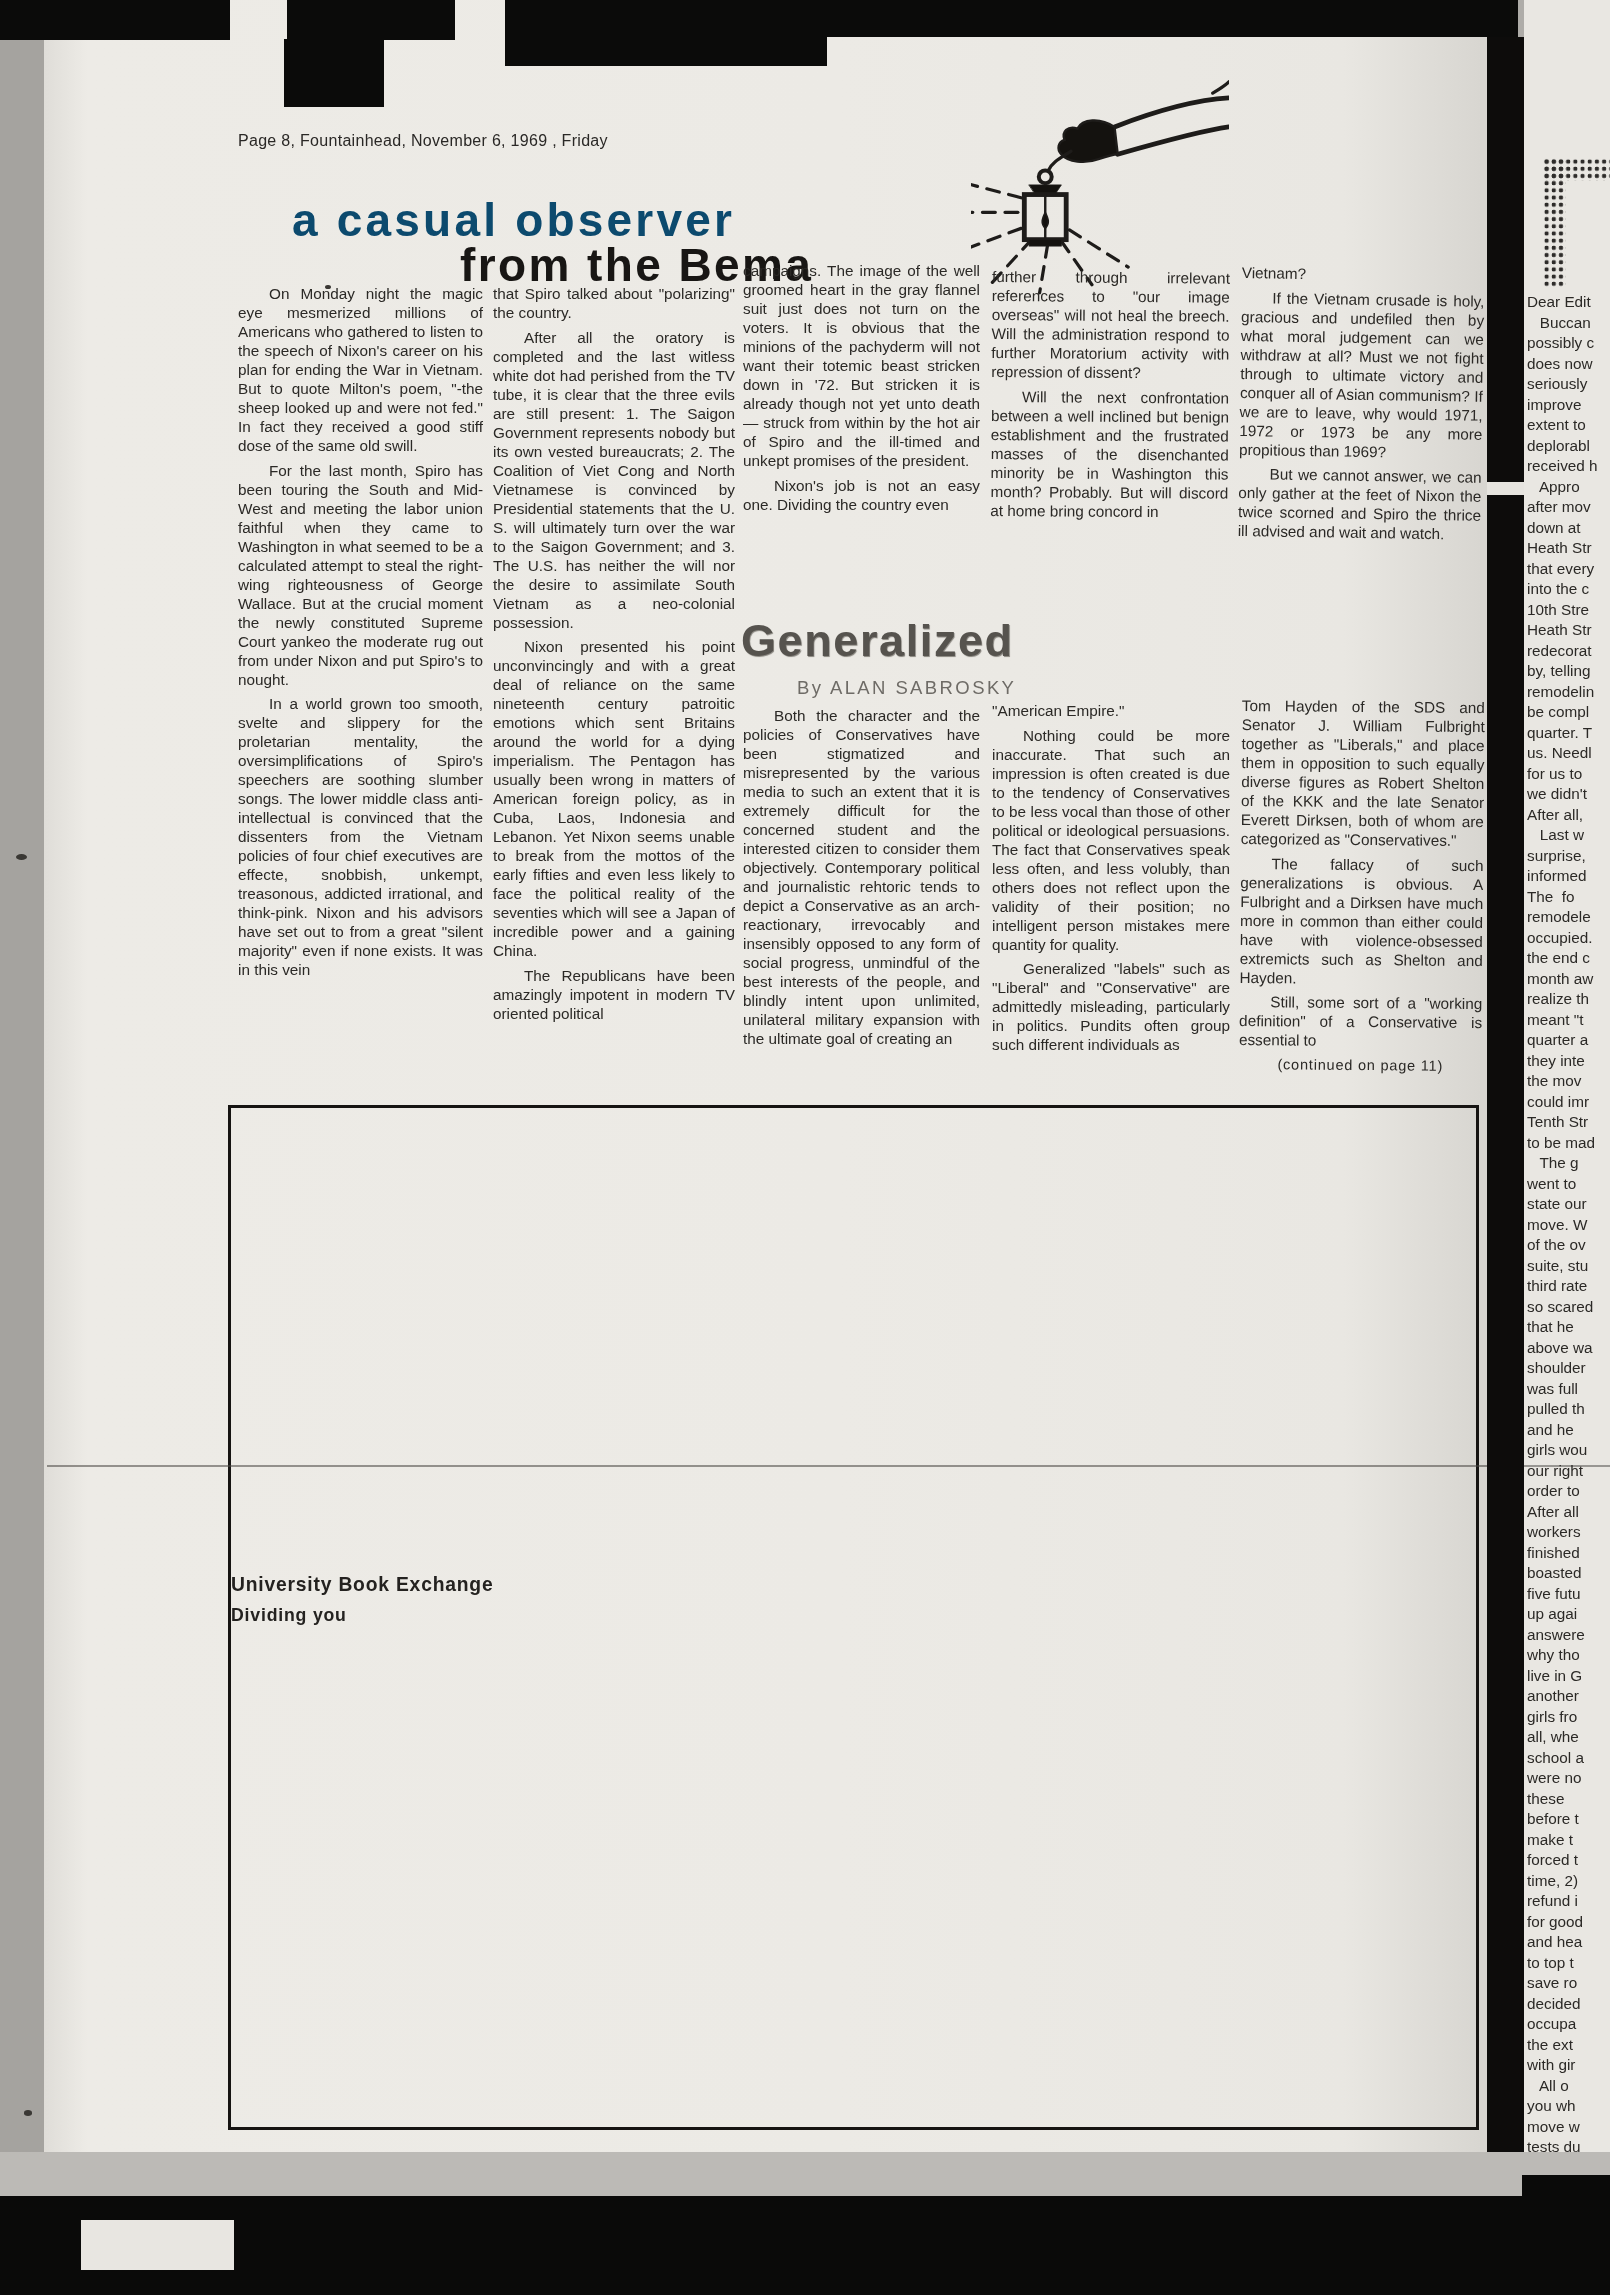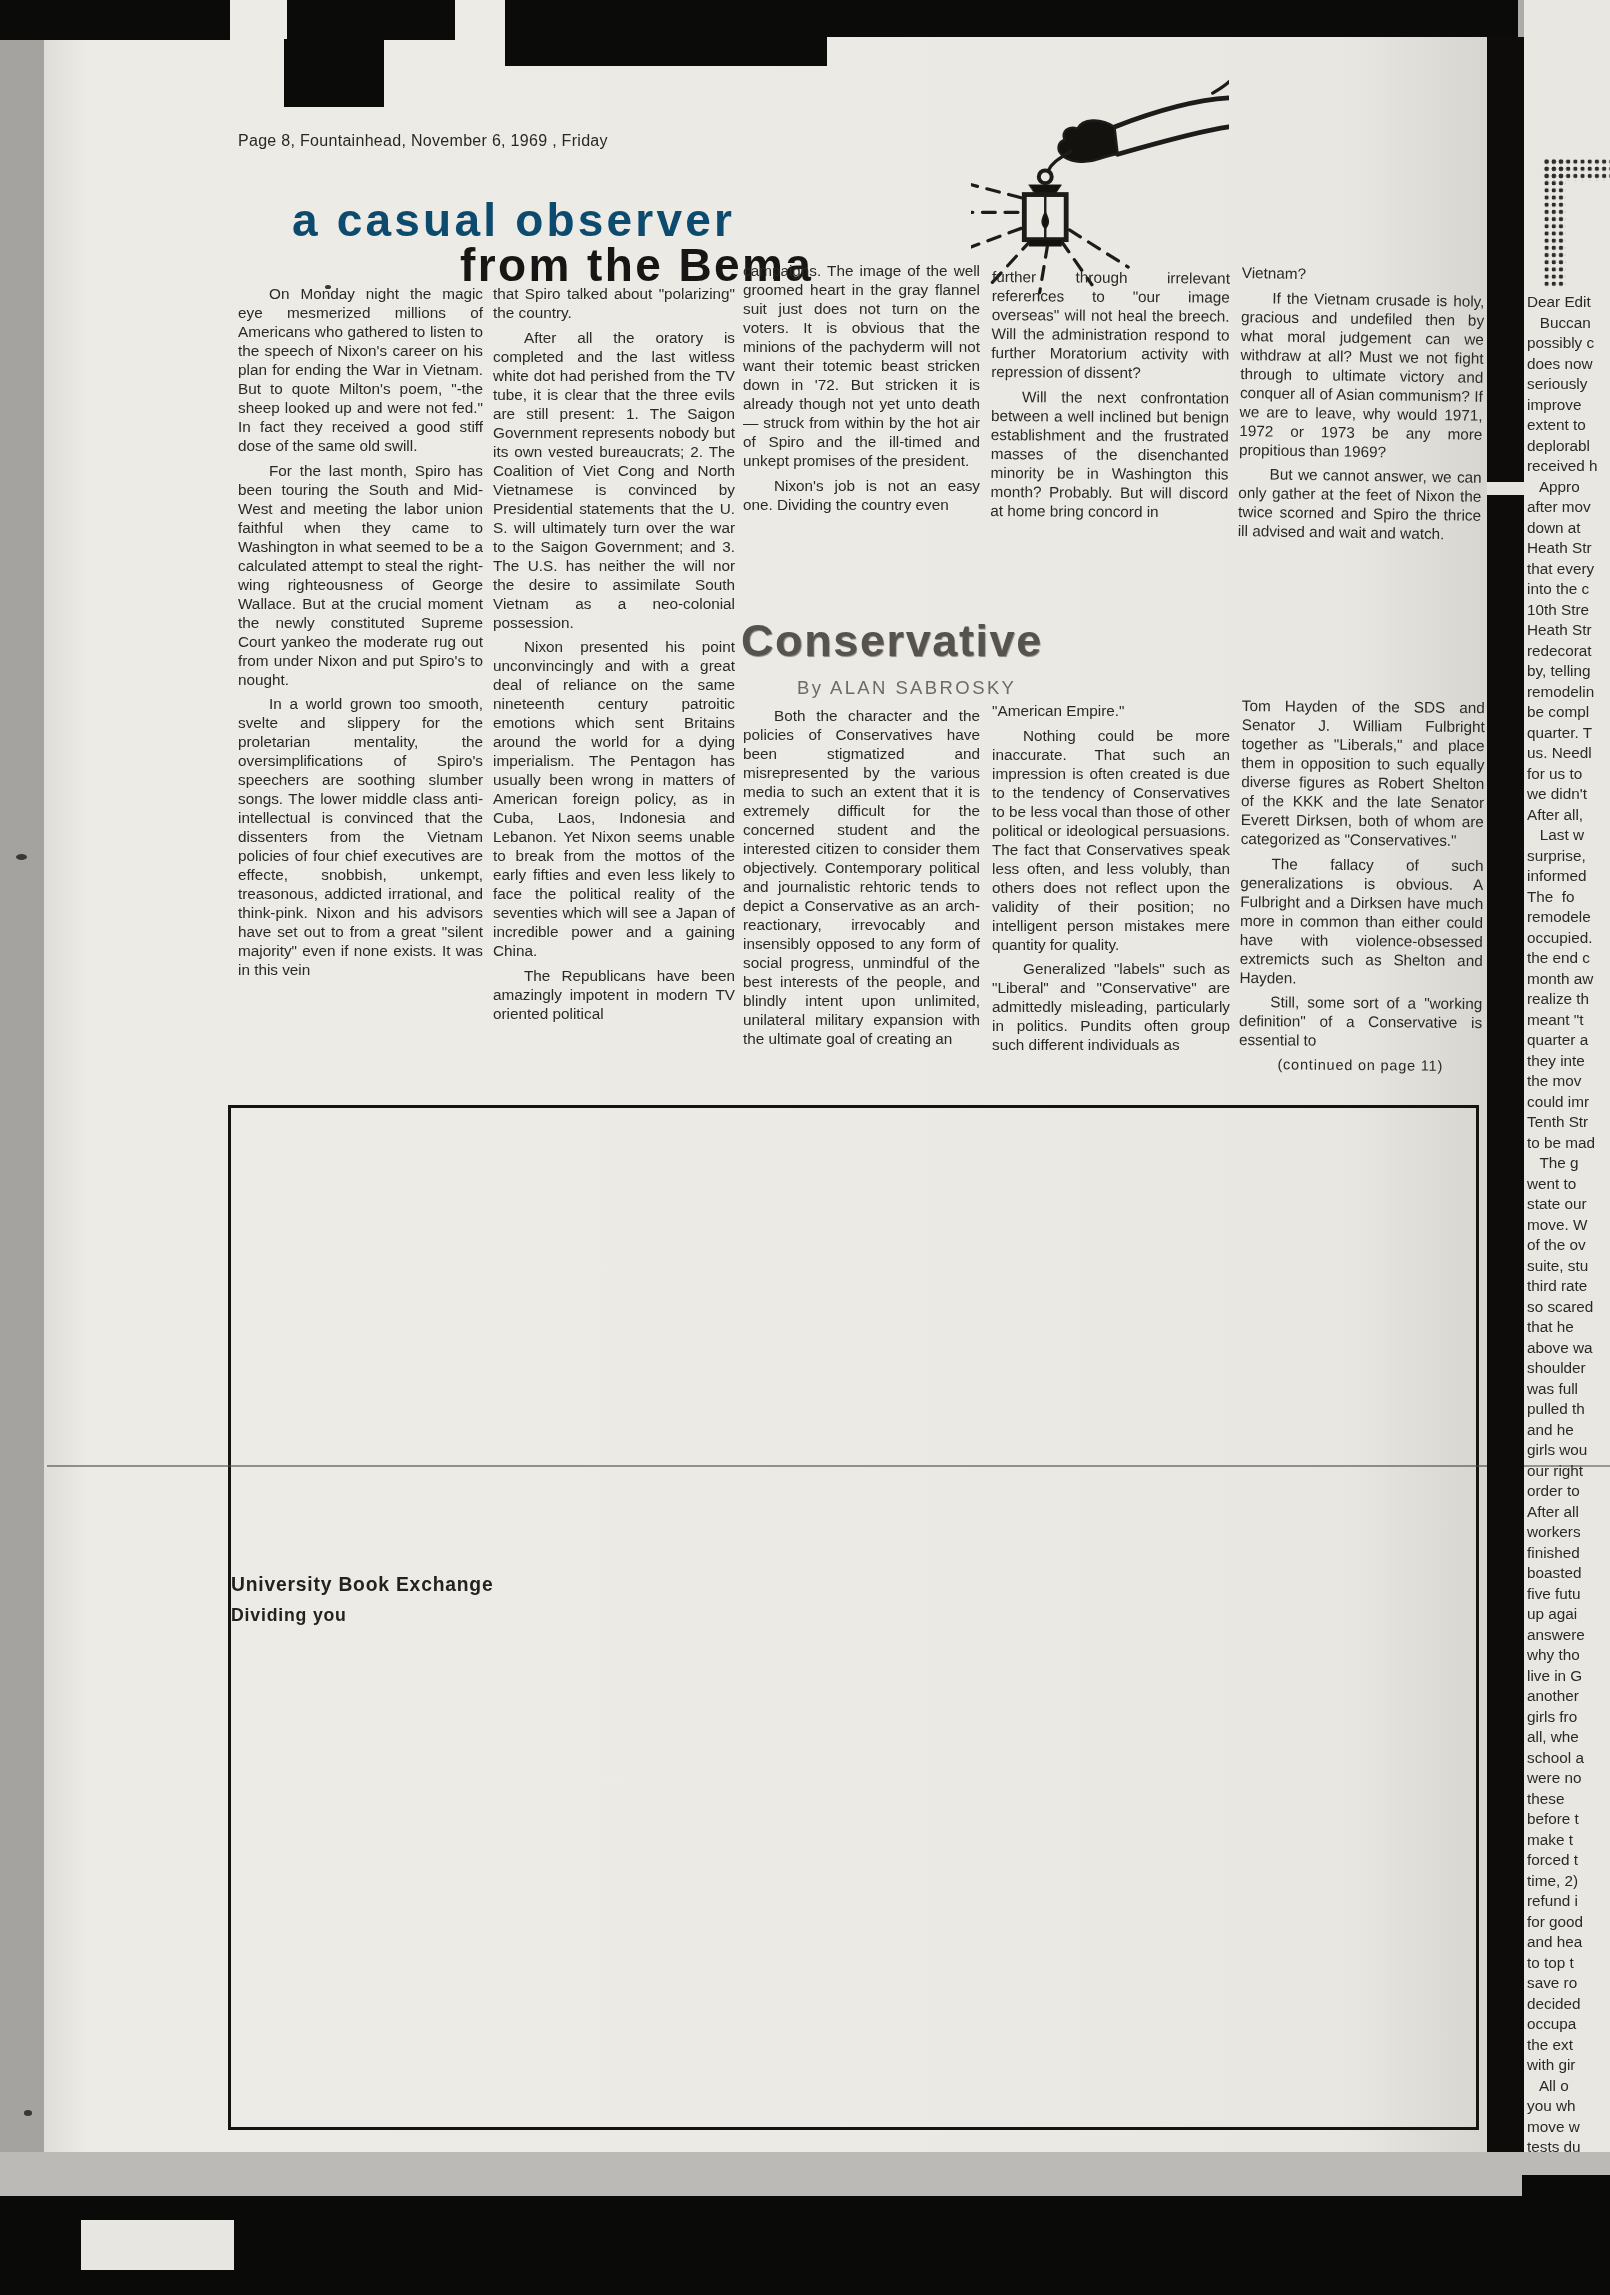--- a/index.html
+++ b/index.html
@@ -135,21 +135,21 @@
   <div class="col cont" id="col4">
       <p>further through irrelevant references to "our image overseas" will not heal the breech. Will the administration respond to further Moratorium activity with repression of dissent?</p>
       <p>Will the next confrontation between a well inclined but benign establishment and the frustrated masses of the disenchanted minority be in Washington this month? Probably. But will discord at home bring concord in</p>
     </div>
   <div class="col cont" id="col5">
       <p>Vietnam?</p>
       <p>If the Vietnam crusade is holy, gracious and undefiled then by what moral judgement can we withdraw at all? Must we not fight through to ultimate victory and conquer all of Asian communism? If we are to leave, why would 1971, 1972 or 1973 be any more propitious than 1969?</p>
       <p>But we cannot answer, we can only gather at the feet of Nixon the twice scorned and Spiro the thrice ill advised and wait and watch.</p>
     </div>
 
-  <div class="headline-conservative">Conservative</div>
+  <div class="headline-conservative">Generalized</div>
   <div class="byline">By ALAN SABROSKY</div>
 
   <div class="col" id="colA">
       <p>Both the character and the policies of Conservatives have been stigmatized and misrepresented by the various media to such an extent that it is extremely difficult for the concerned student and the interested citizen to consider them objectively. Contemporary political and journalistic rehtoric tends to depict a Conservative as an arch-reactionary, irrevocably and insensibly opposed to any form of social progress, unmindful of the best interests of the people, and blindly intent upon unlimited, unilateral military expansion with the ultimate goal of creating an</p>
     </div>
   <div class="col cont" id="colB">
       <p>"American Empire."</p>
       <p>Nothing could be more inaccurate. That such an impression is often created is due to the tendency of Conservatives to be less vocal than those of other political or ideological persuasions. The fact that Conservatives speak less often, and less volubly, than others does not reflect upon the validity of their position; no intelligent person mistakes mere quantity for quality.</p>
       <p>Generalized "labels" such as "Liberal" and "Conservative" are admittedly misleading, particularly in politics. Pundits often group such different individuals as</p>
     </div>

